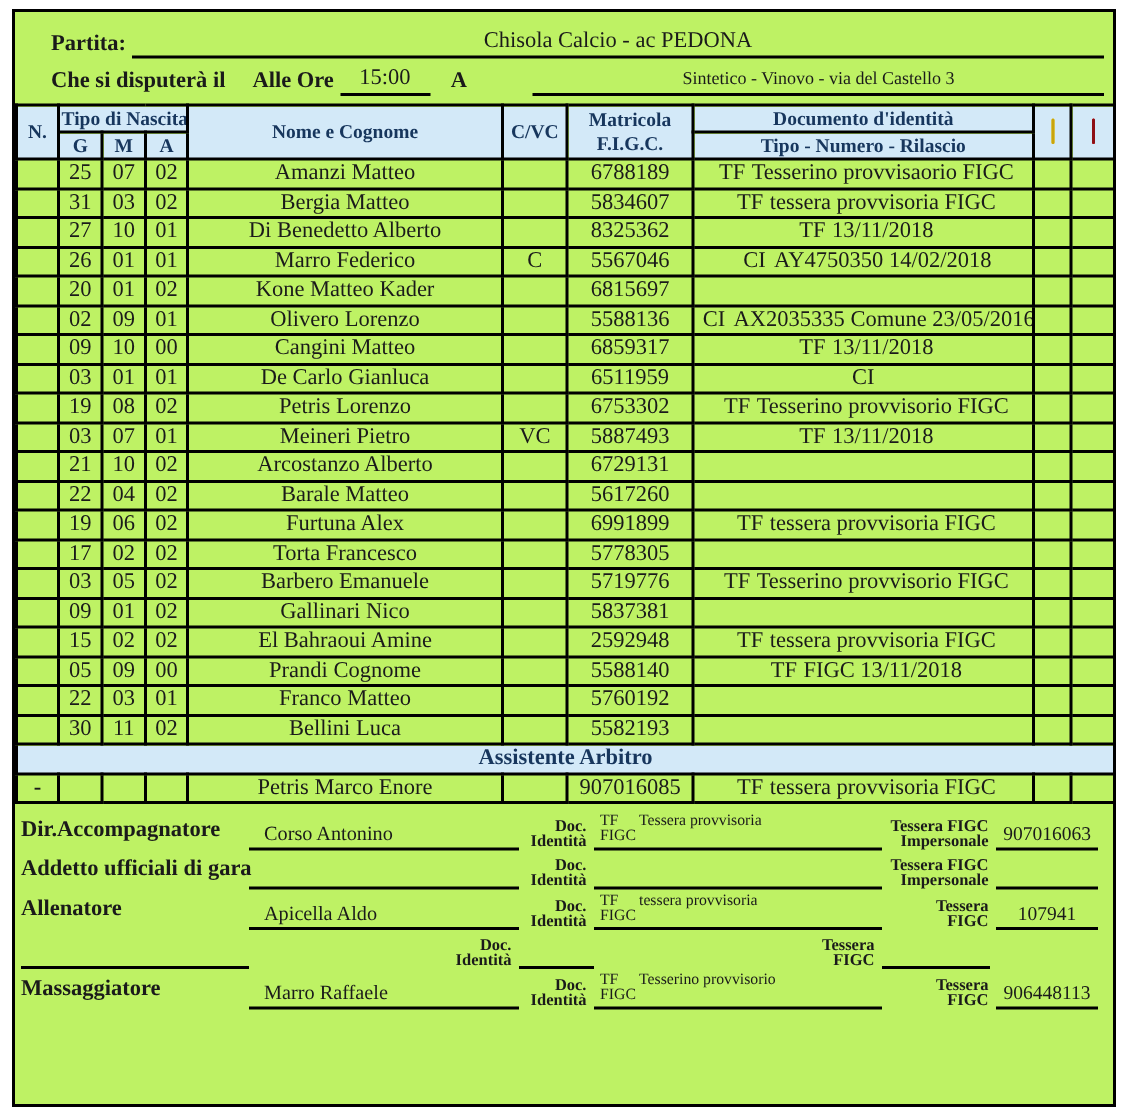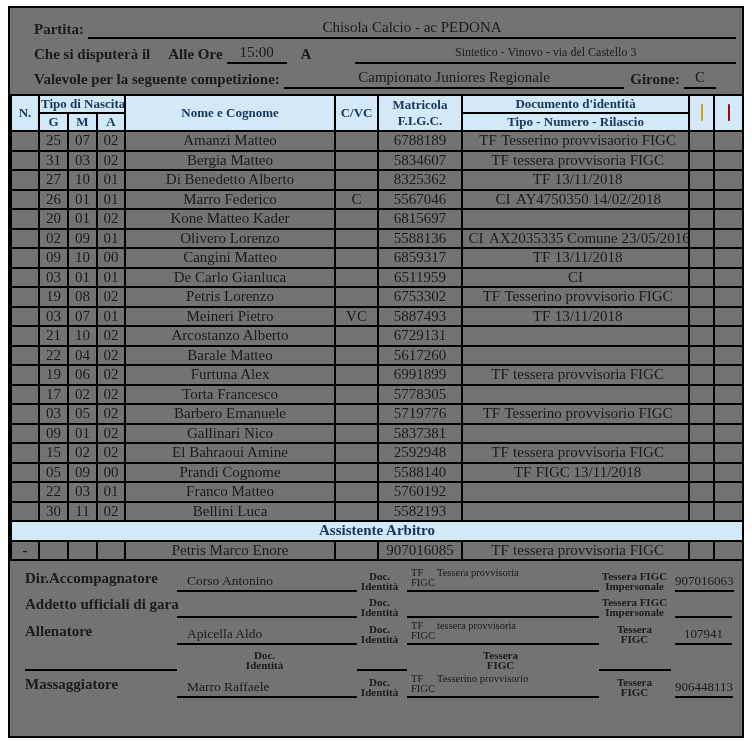--- a/index.html
+++ b/index.html
@@ -7,21 +7,21 @@
   body {
     width:752px; height:742px;
     font-family:"Liberation Serif","DejaVu Serif",serif;
     color:#1a1a1a; overflow:hidden;
   }
   .sheet {
     width:736px; height:732px;
     margin:6px 8px 4px 8px;
     border:2px solid #000;
     overflow:hidden;
-    background:#737373;
+    background:#bef264;
   }
 
   
   .form-header { padding:6px 6px 0 24px; }
   .h-line { display:flex; align-items:flex-end; height:25px; }
   .hlbl { font-weight:bold; font-size:15px; white-space:nowrap; padding:0 4px 1px 0; }
   .hline {
     border-bottom:2px solid #000; text-align:center;
     font-size:15px; white-space:nowrap; padding:0 2px 1px 2px;
   }
@@ -46,34 +46,34 @@
   .doct { display:inline-block; min-width:26px; }
   .band-row td {
     background:#D3E9F8; color:#17365D; font-weight:bold;
     font-size:13.5px; text-align:left; padding-left:4px; height:17px;
   }
   .card { width:11px; height:15px; border-radius:2px; margin:0 auto; }
   .card.y { background:#F2D21D; border:1px solid #C9A40E; }
   .card.r { background:#E01F26; border:1px solid #8E1015; }
 
   
-  .staff { padding:4px 6px 0 4px;margin-left:11px; }
+  .staff { padding:4px 6px 0 4px; }
   .srow {
     display:grid; height:26.5px;
     grid-template-columns:152px 180px 50px 192px 76px 1fr;
     align-items:end;
   }
   .srole { font-weight:bold; font-size:15px; align-self:center; white-space:nowrap; }
   .sname {
     border-bottom:2px solid #000; font-size:13.5px;
     padding:0 0 1px 10px; white-space:nowrap;
   }
   .sdoclbl, .stlbl {
     font-weight:bold; font-size:11px; line-height:10px;
-    text-align:center; padding:0 5px 1px 0; white-space:nowrap;
+    text-align:right; padding:0 5px 1px 0; white-space:nowrap;
   }
   .sdoclbl span, .stlbl span { display:block; }
   .sdoc { border-bottom:2px solid #000; font-size:10.5px; line-height:10.5px; padding:0 0 1px 4px; white-space:nowrap; }
   .stval {
     border-bottom:2px solid #000; font-size:13px; text-align:center;
     padding-bottom:1px; margin-right:4px; white-space:nowrap;
   }
 </style>
 </head>
 <body>
@@ -87,28 +87,20 @@
     </div>
     <div class="h-line">
       <span class="hlbl">Che si disputerà il</span>
       <span class="gap"></span>
       <span class="hlbl">Alle Ore</span>
       <span class="hline" style="width:60px">15:00</span>
       <span class="gap"></span>
       <span class="hlbl">A</span>
       <span class="gap" style="width:40px"></span>
       <span class="hline venue flex1">Sintetico - Vinovo - via del Castello 3</span>
-    </div>
-    <div class="h-line">
-      <span class="hlbl">Valevole per la seguente competizione:</span>
-      <span class="hline flex1">Campionato Juniores Regionale</span>
-      <span class="gap" style="width:6px"></span>
-      <span class="hlbl">Girone:</span>
-      <span class="hline" style="width:32px">C</span>
-      <span class="gap" style="width:20px"></span>
     </div>
   </div>
 
   <table class="roster">
     <colgroup>
       <col style="width:28px">
         <col style="width:29px">
         <col style="width:29px">
         <col style="width:28px">
       <col style="width:210px">

